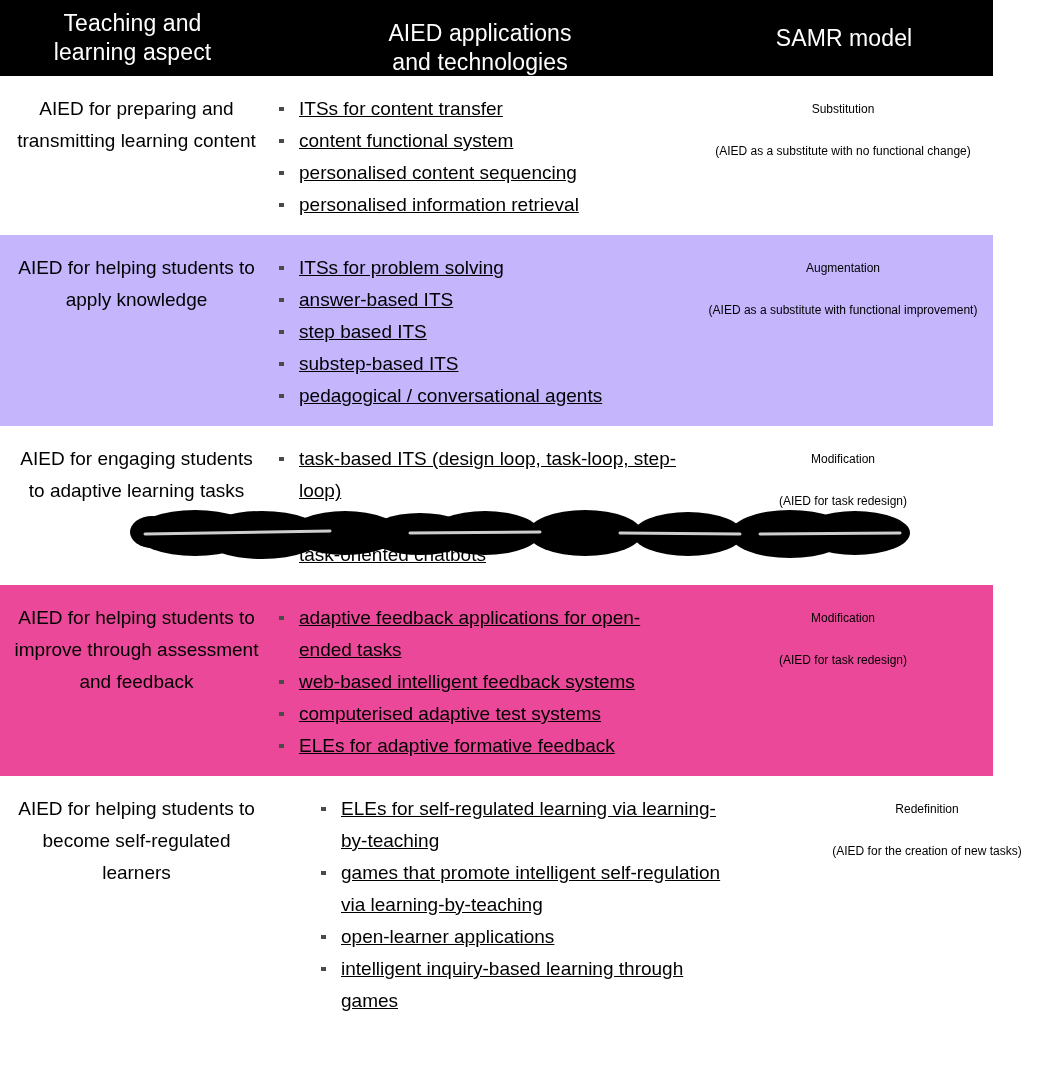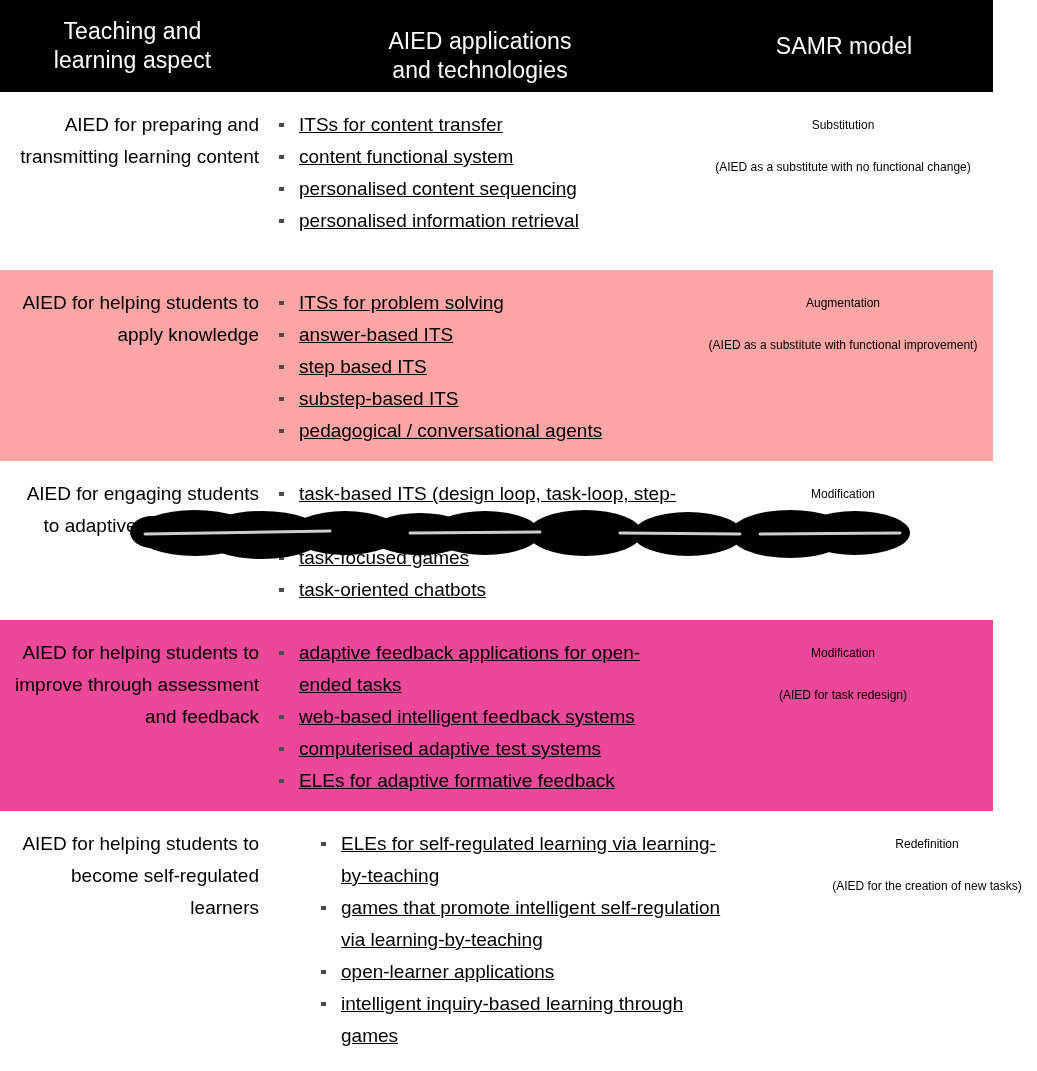--- a/index.html
+++ b/index.html
@@ -19,21 +19,21 @@
     position: absolute;
     left: 0; top: 0;
     width: 993px;
   }
 
   
   .thead {
     background: #000000;
     color: #ffffff;
     display: flex;
-    height: 92px;
+    height: 76px;
     align-items: center;
   }
   .thead .cell {
     text-align: center;
     font-size: 23px;
     line-height: 29px;
     font-weight: 400;
     letter-spacing: 0.1px;
   }
 
@@ -53,21 +53,21 @@
     position: relative;
   }
   .trow.shaded { background: #d0d1d2; }
 
   .trow .cell { padding-top: 17px; padding-bottom: 14px; }
 
   
   .aspect {
     font-size: 19px;
     line-height: 32px;
-    text-align: right;
+    text-align: center;
   }
 
   
   .apps { }
   .apps ul {
     margin: 0; padding: 0; list-style: none;
   }
   .apps li {
     position: relative;
     font-size: 19px;
@@ -130,21 +130,21 @@
             <li><span class="bullet" style="background: rgb(74, 74, 74);"></span><span>content functional system</span></li>
             <li><span class="bullet" style="background: rgb(74, 74, 74);"></span><span>personalised content sequencing</span></li>
             <li><span class="bullet" style="background: rgb(74, 74, 74);"></span><span>personalised information retrieval</span></li>
           </ul>
         </div>
         <div class="cell c3 samr">
           <span class="samr-name">Substitution</span>
           <span class="samr-desc">(AIED as a substitute with no functional change)</span>
         </div>
       </div>
-      <div class="trow shaded" style="background: #fca5a5; margin-top: 19px;">
+      <div class="trow shaded" style="background: #c4b5fd;">
         <div class="cell c1 aspect">AIED for helping students to apply knowledge</div>
         <div class="cell c2 apps">
           <ul>
             <li><span class="bullet" style="background: rgb(74, 74, 74);"></span><span>ITSs for problem solving</span></li>
             <li><span class="bullet" style="background: rgb(74, 74, 74);"></span><span>answer-based ITS</span></li>
             <li><span class="bullet" style="background: rgb(74, 74, 74);"></span><span>step based ITS</span></li>
             <li><span class="bullet" style="background: rgb(74, 74, 74);"></span><span>substep-based ITS</span></li>
             <li><span class="bullet" style="background: rgb(74, 74, 74);"></span><span>pedagogical / conversational agents</span></li>
           </ul>
         </div>

